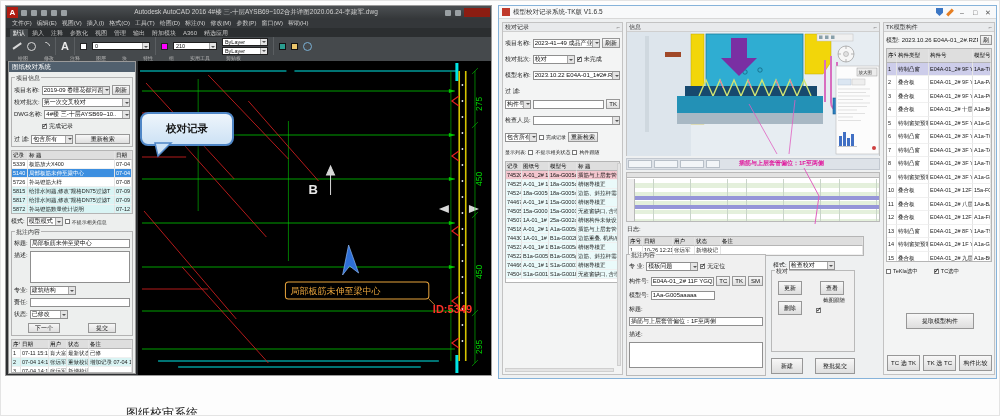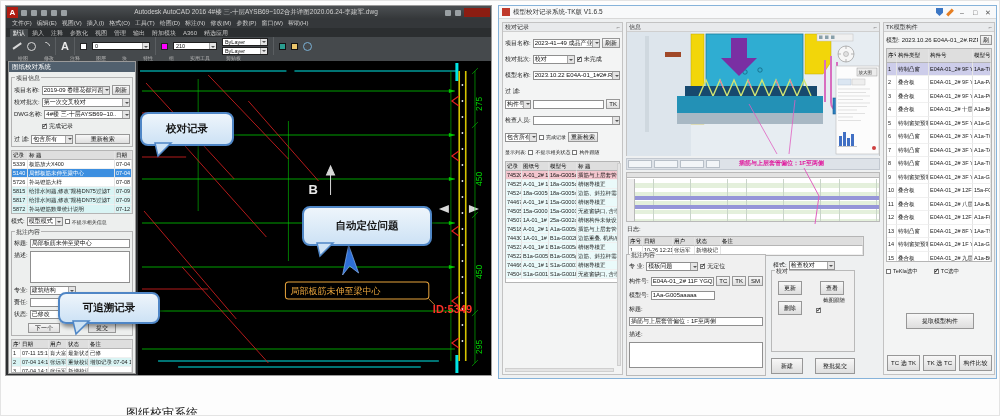--- a/index.html
+++ b/index.html
@@ -401,32 +401,20 @@
         <text x="294" y="252" fill="#ff3028" font-size="11" font-weight="bold">ID:5349</text>
       </svg>
     </div>
 
     <div class="callout" style="left:134px;top:106px;width:94px;height:34px">
       <span>校对记录</span>
       <svg class="tailsvg" viewBox="0 0 20 13">
           <polygon points="1,0 17,0 4,13" fill="#cde2f5" stroke="#4f86c6" stroke-width="1.5"></polygon>
         </svg>
     </div>
-    <div class="callout" style="left:296px;top:200px;width:130px;height:40px">
-      <span>自动定位问题</span>
-      <svg class="tailsvg" viewBox="0 0 20 13">
-          <polygon points="1,0 17,0 4,13" fill="#cde2f5" stroke="#4f86c6" stroke-width="1.5"></polygon>
-        </svg>
-    </div>
-    <div class="callout" style="left:52px;top:286px;width:102px;height:32px">
-      <span>可追溯记录</span>
-      <svg class="tailsvg" viewBox="0 0 20 13">
-          <polygon points="1,0 17,0 4,13" fill="#cde2f5" stroke="#4f86c6" stroke-width="1.5"></polygon>
-        </svg>
-    </div>
   </div>
 
   <div id="mw" class="a">
     <div class="mtitle">
       <span class="micon"></span>
       <span class="t">模型校对记录系统-TK版 V1.6.5</span>
       <span class="shield"></span>
       <span class="pencil"></span>
       <span class="wbtn">–</span>
       <span class="wbtn">□</span>

